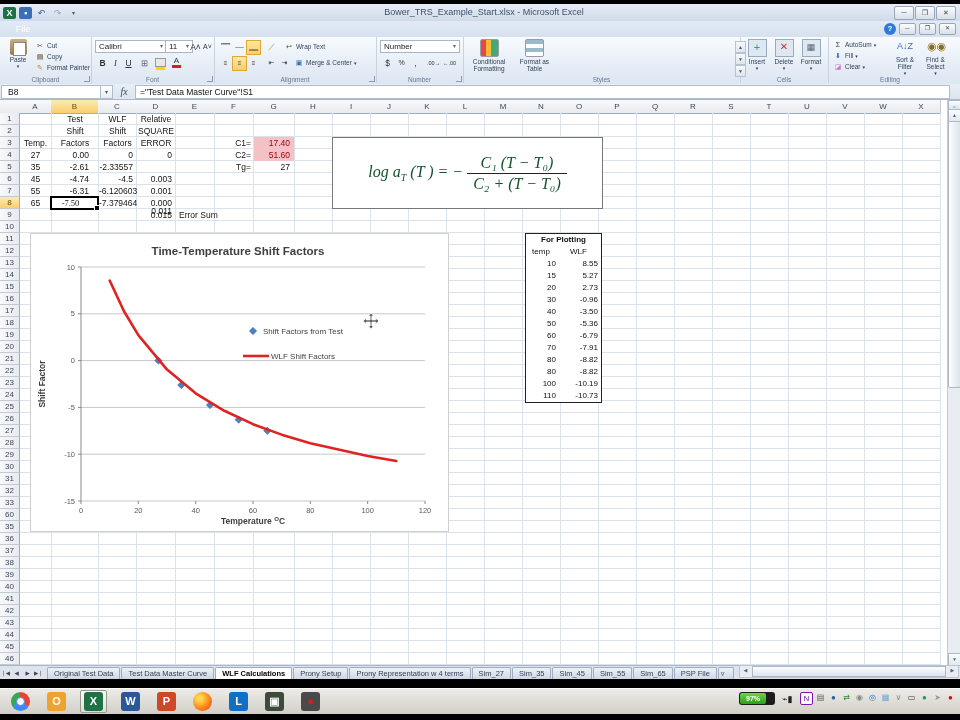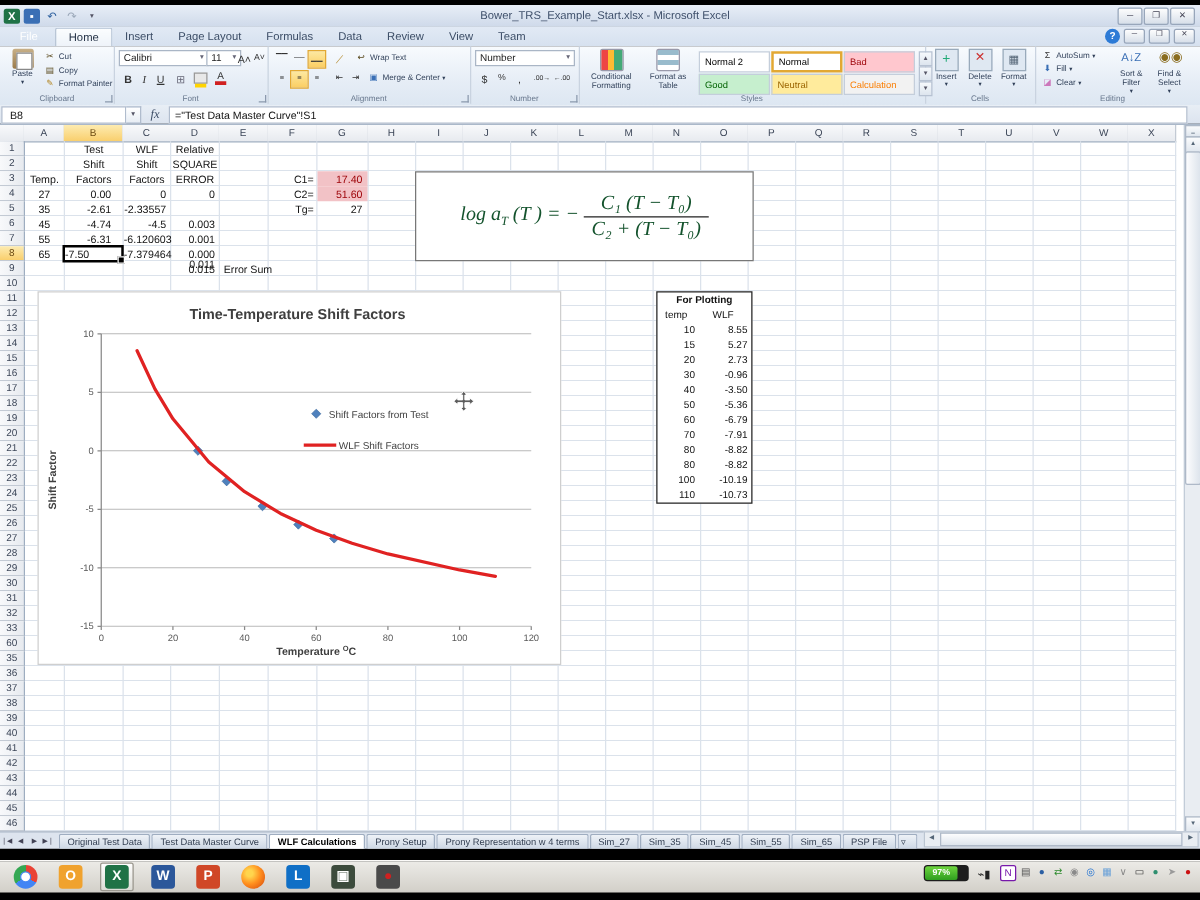--- a/index.html
+++ b/index.html
@@ -159,30 +159,20 @@
     <div id="title-text">Bower_TRS_Example_Start.xlsx  -  Microsoft Excel</div>
     <div class="winbtns">
       <span class="winbtn">─</span>
       <span class="winbtn">❐</span>
       <span class="winbtn">✕</span>
     </div>
   </div>
 
   <div id="tabrow">
     <div id="file-btn">File</div>
-    <div id="rtabs">
-        <div class="rtab active">Home</div>
-        <div class="rtab">Insert</div>
-        <div class="rtab">Page Layout</div>
-        <div class="rtab">Formulas</div>
-        <div class="rtab">Data</div>
-        <div class="rtab">Review</div>
-        <div class="rtab">View</div>
-        <div class="rtab">Team</div>
-      </div>
     <div id="tabrow-right">
       <span class="help-ic">?</span>
       <span class="winbtn sm">─</span>
       <span class="winbtn sm">❐</span>
       <span class="winbtn sm">✕</span>
     </div>
   </div>
 
   <div id="ribbon">
 
@@ -270,28 +260,20 @@
 
     <div class="rgroup" style="left:463px;width:277px;">
       <div class="bigbtn" style="left:3px;top:2px;width:46px;">
         <span class="ic16" style="background:linear-gradient(90deg,#e44 30%,#fb3 30% 60%,#4a7 60%);border:1px solid #99a;border-radius:2px;"></span>
         <span>Conditional Formatting</span>
       </div>
       <div class="bigbtn" style="left:50px;top:2px;width:43px;">
         <span class="ic16" style="background:repeating-linear-gradient(#9bc 0 4px,#fff 4px 8px);border:1px solid #99a;border-radius:2px;"></span>
         <span>Format as Table</span>
       </div>
-      <div class="gal" style="left:96px;top:4px;" id="style-gallery">
-          <div class="gal-item" style="background: rgb(255, 255, 255); color: rgb(0, 0, 0);">Normal 2</div>
-          <div class="gal-item selected" style="background: rgb(255, 255, 255); color: rgb(0, 0, 0);">Normal</div>
-          <div class="gal-item" style="background: rgb(255, 199, 206); color: rgb(156, 0, 6);">Bad</div>
-          <div class="gal-item" style="background: rgb(198, 239, 206); color: rgb(0, 97, 0);">Good</div>
-          <div class="gal-item" style="background: rgb(255, 235, 156); color: rgb(156, 101, 0);">Neutral</div>
-          <div class="gal-item" style="background: rgb(242, 242, 242); color: rgb(250, 125, 0);">Calculation</div>
-        </div>
       <div class="galscroll" style="left:272px;top:4px;">
         <span>▲</span>
         <span>▼</span>
         <span>▼</span>
       </div>
       <div class="rg-label">Styles</div>
     </div>
 
     <div class="rgroup" style="left:740px;width:88px;">
       <div class="bigbtn" style="left:4px;top:2px;width:26px;">
@@ -473,21 +455,21 @@
         <div class="cell" style="left: 254px; top: 61px; width: 36px; text-align: right; padding-right: 4px;">27</div>
         <div class="cell" style="left: 20px; top: 73px; width: 31px; text-align: center;">45</div>
         <div class="cell" style="left: 52px; top: 73px; width: 37px; text-align: right; padding-right: 9px;">-4.74</div>
         <div class="cell" style="left: 99px; top: 73px; width: 34px; text-align: right; padding-right: 3px;">-4.5</div>
         <div class="cell" style="left: 137px; top: 73px; width: 35px; text-align: right; padding-right: 3px;">0.003</div>
         <div class="cell" style="left: 20px; top: 85px; width: 31px; text-align: center;">55</div>
         <div class="cell" style="left: 52px; top: 85px; width: 37px; text-align: right; padding-right: 9px;">-6.31</div>
         <div class="cell" style="left: 99px; top: 85px; width: 34px; text-align: right; padding-right: 3px;">-6.120603</div>
         <div class="cell" style="left: 137px; top: 85px; width: 35px; text-align: right; padding-right: 3px;">0.001</div>
         <div class="cell" style="left: 20px; top: 97px; width: 31px; text-align: center;">65</div>
-        <div class="cell" style="left: 52px; top: 97px; width: 37px; text-align: left; padding-right: 25px;">-7.50</div>
+        <div class="cell" style="left: 52px; top: 97px; width: 37px; text-align: center; padding-right: 25px; font-family: Liberation Serif, serif;">-7.50</div>
         <div class="cell" style="left: 99px; top: 97px; width: 34px; text-align: right; padding-right: 3px;">-7.379464</div>
         <div class="cell" style="left: 137px; top: 97px; width: 35px; text-align: right; padding-right: 3px;">0.000</div>
         <div class="cell" style="left: 137px; top: 109px; width: 35px; text-align: right; padding-right: 3px;">0.015</div>
         <div class="cell" style="left: 176px; top: 109px; width: 38px; padding-left: 3px;">Error Sum</div>
         <div id="selbox" style="left: 50px; top: 96px; width: 45px; height: 10px;">
           <div id="selhandle"></div>
         </div>
       </div>
 
     <div id="formula-img">

